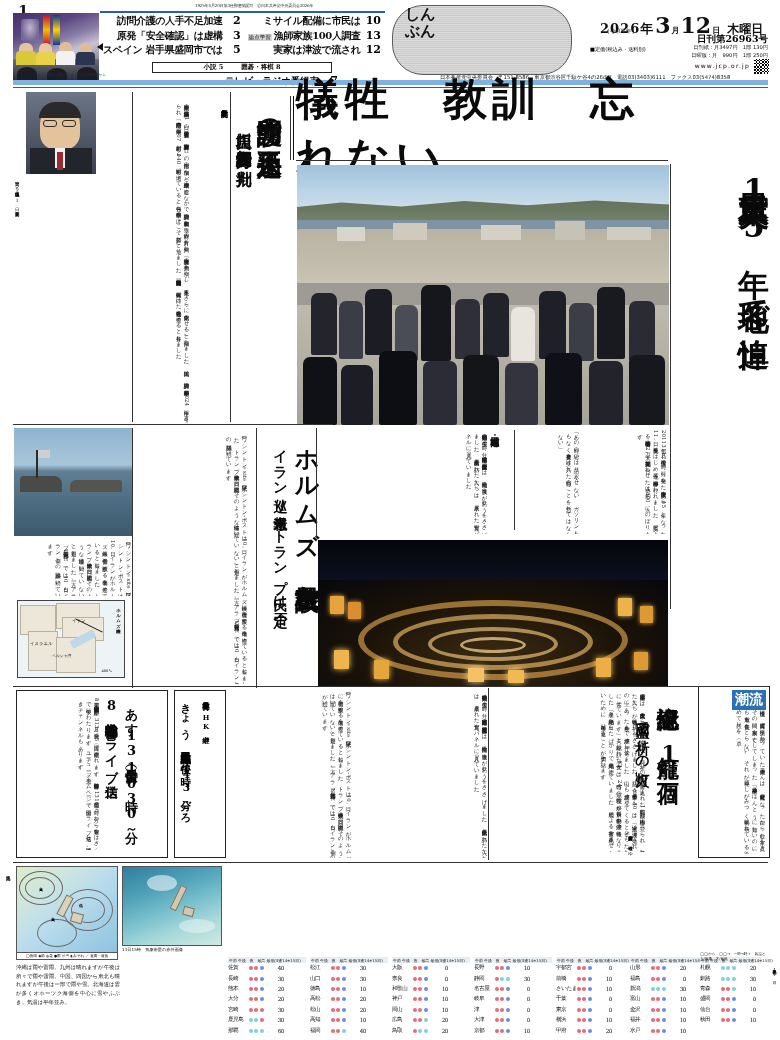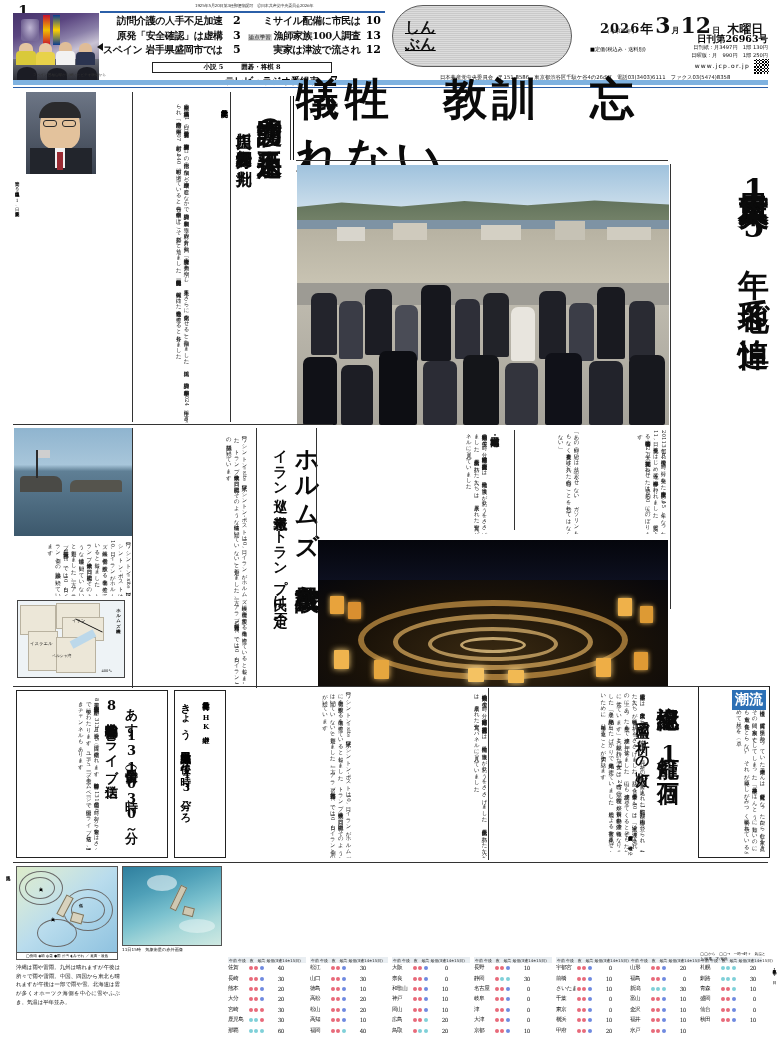--- a/index.html
+++ b/index.html
@@ -134,25 +134,25 @@
   .photo-top .h1{left:4px;width:20px;height:14px;}
   .photo-top .h2{left:34px;width:20px;height:13px;}
   .photo-top .h3{left:64px;width:20px;height:14px;}
   .photo-cap-top {
     position: absolute; left: 33px; top: 73px; width: 140px;
     font-size: 3.6px; color: #333; white-space: nowrap;
   }
 
   
   .nameplate {
-    position: absolute; left: 392px; top: 5px; width: 180px; height: 62px;
+    position: absolute; left: 392px; top: 5px; width: 180px; height: 70px;
     border-radius: 31px;
     background: repeating-linear-gradient(0deg,#c9c9c9 0 1px,#dcdcdc 1px 2px);
     border: 1.4px solid #5c5c5c;
-    display: flex; align-items: center; text-decoration: underline;
+    display: flex; 
   }
   .np-kana {
     margin-left: 12px; display: flex; flex-direction: column;
     line-height: 1; font-family: "DejaVu Serif", serif; font-weight: bold;
     font-size: 15px; color: #111;
   }
   .np-kana span { margin: 1px 0; }
   .np-main {
     margin-left: 6px; font-family: "DejaVu Serif", "Liberation Serif", serif;
     font-size: 50px; font-weight: bold; color: #0b0b0b;

